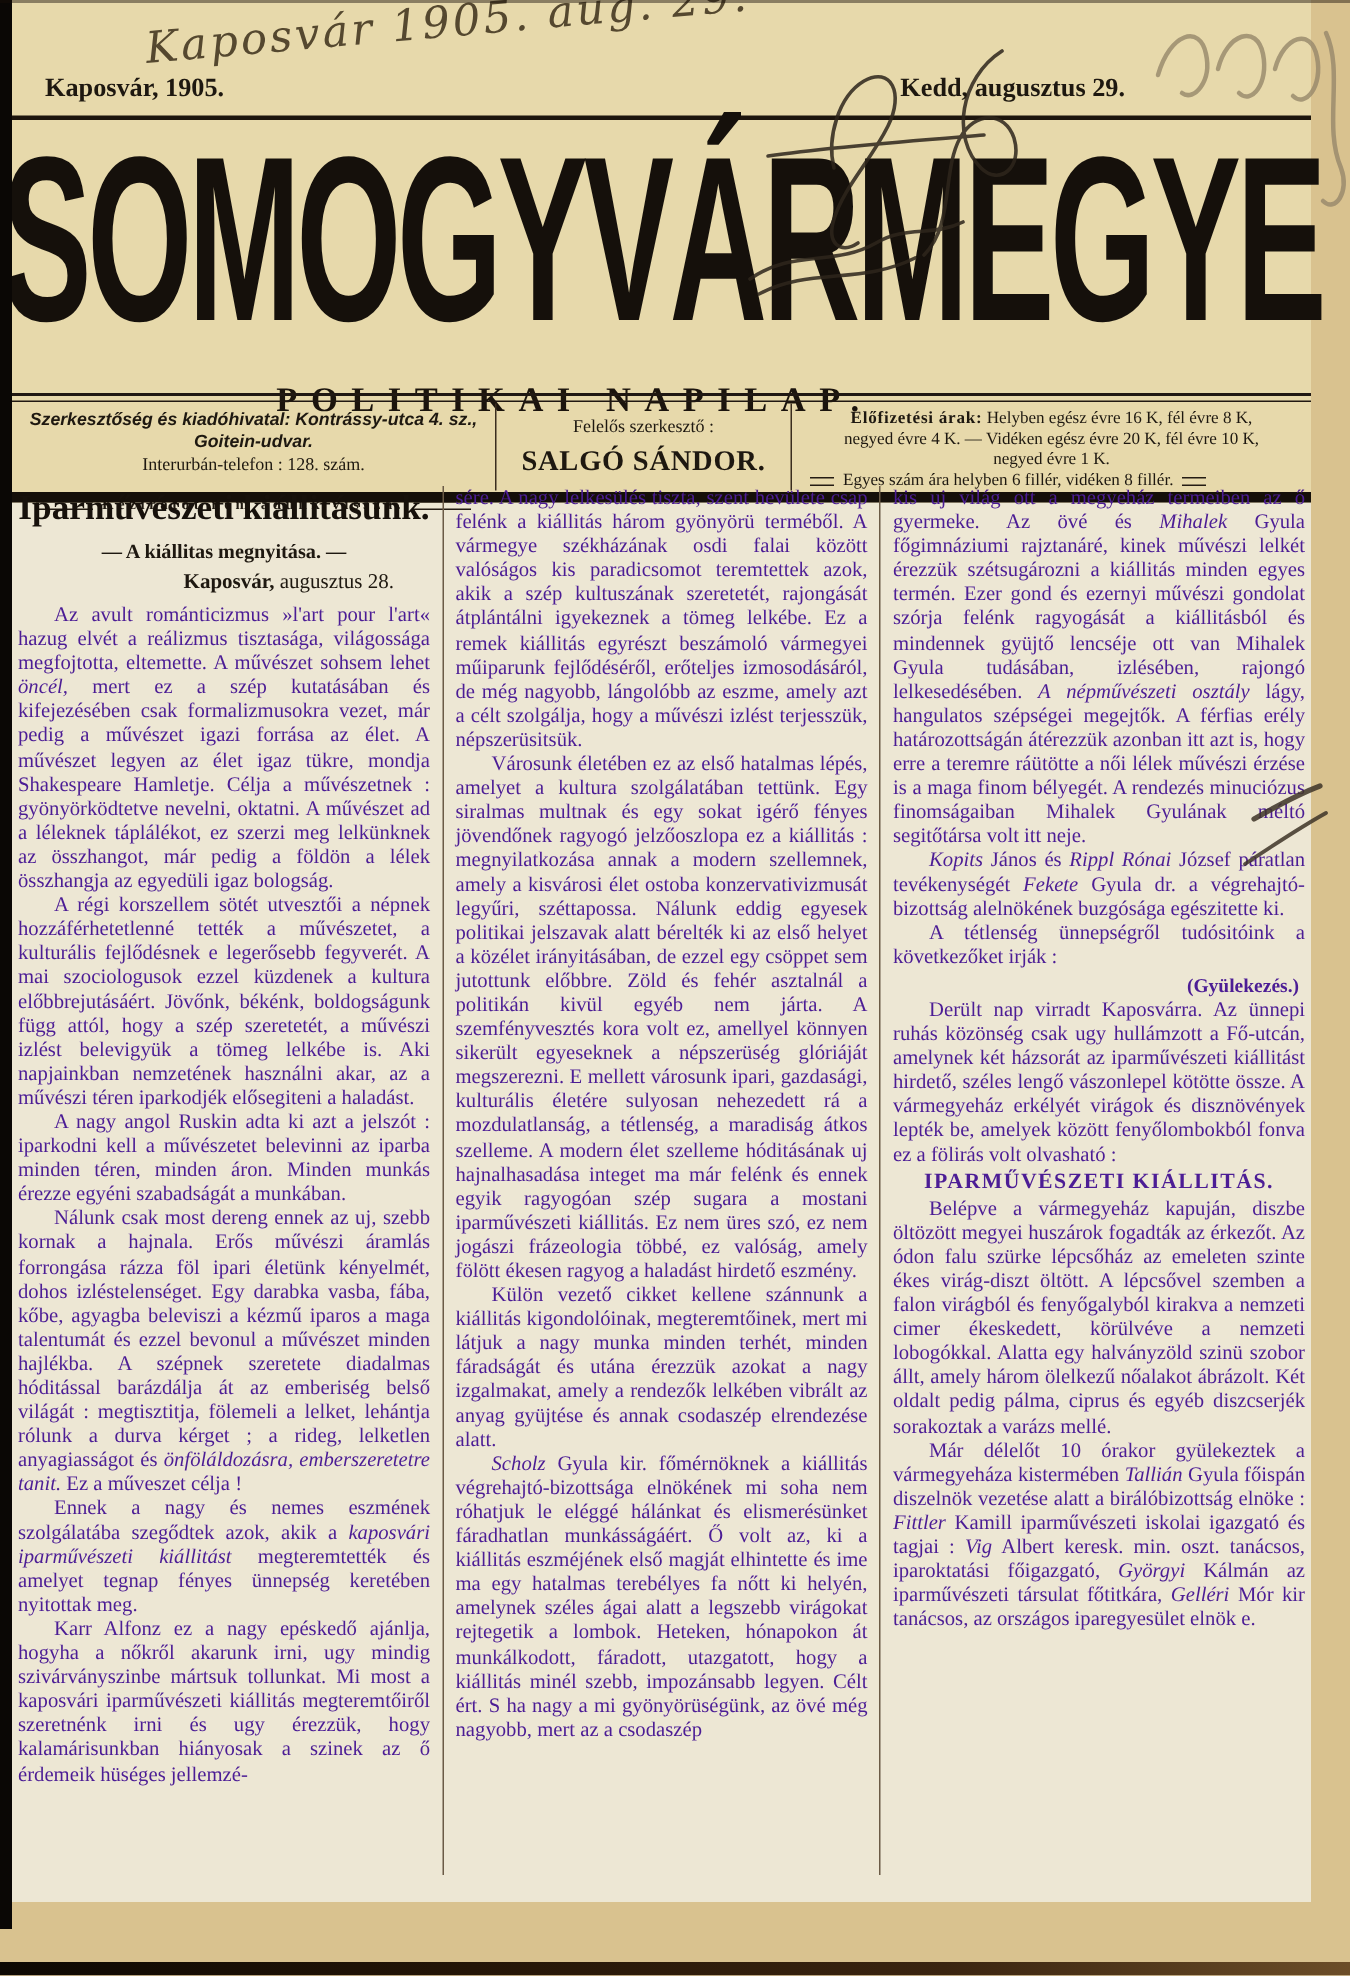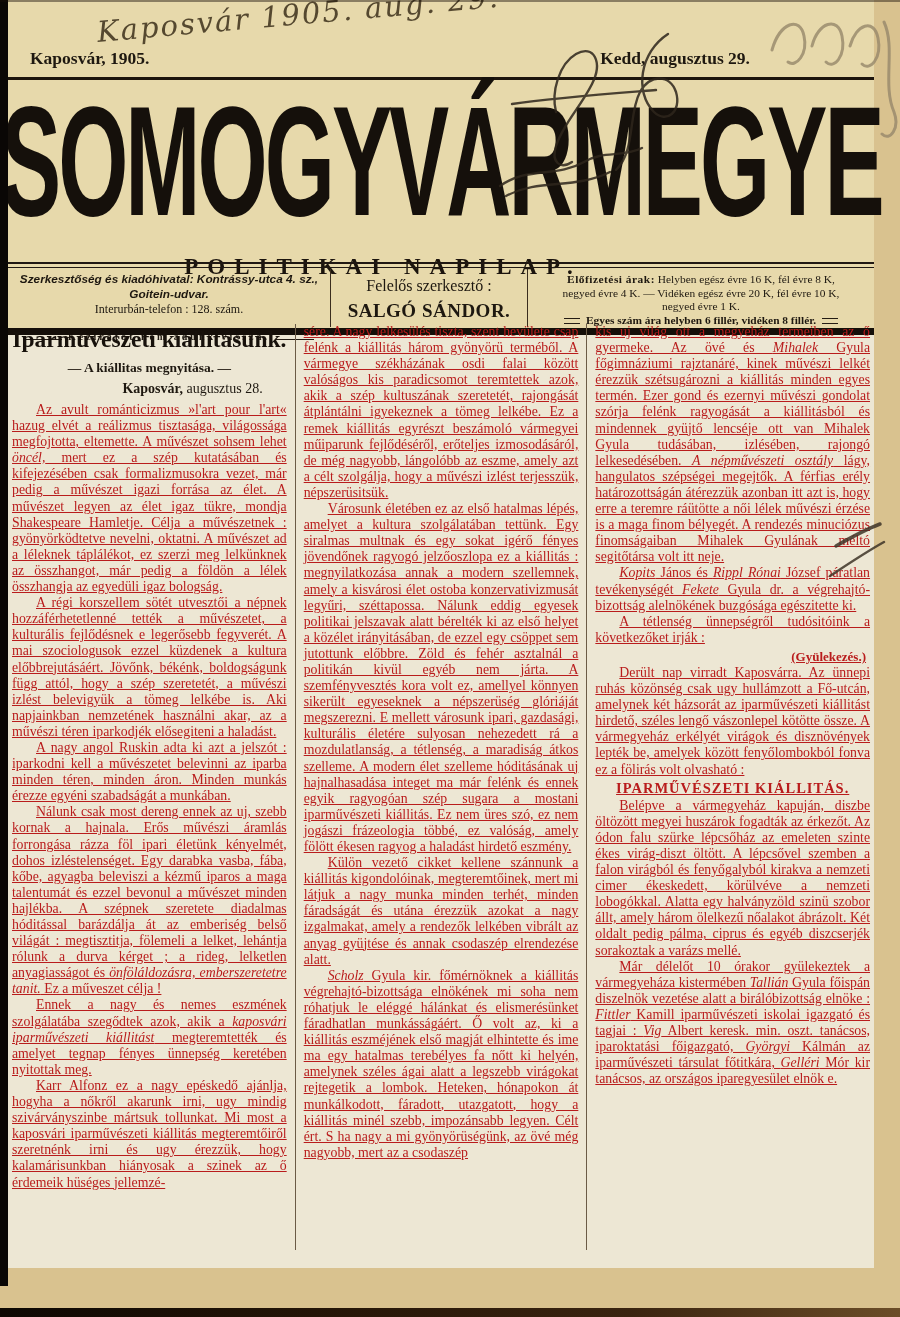--- a/index.html
+++ b/index.html
@@ -34,35 +34,35 @@
   .info-office{width:322px;text-align:center;padding-top:3px;}
   .info-office .l1{font-family:"Liberation Sans",sans-serif;font-weight:bold;font-size:11.8px;line-height:15px;font-style:italic;}
   .info-office .l2{font-size:12px;line-height:15px;}
   .manuscript-line{display:flex;align-items:center;justify-content:center;margin-top:14px;
                    font-weight:bold;font-size:10px;letter-spacing:3px;}
   .dbl-rule{display:inline-block;width:38px;height:4px;margin:0 6px;
             border-top:1px solid #241c13;border-bottom:1px solid #241c13;}
   .dbl-rule.short{width:16px;}
   .info-editor{width:196px;border-left:1px solid #3a2d1e;border-right:1px solid #3a2d1e;
                text-align:center;padding-top:8px;}
-  .info-editor .label{font-size:16px;}
+  .info-editor .label{font-size:12px;}
   .info-editor .name{font-weight:bold;font-size:19px;letter-spacing:.5px;margin-top:5px;}
   .info-prices{flex:1;text-align:center;font-size:11.4px;line-height:13.6px;padding:4px 6px 0;}
   .info-prices b{letter-spacing:.5px;}
-  .info-prices .last{display:flex;align-items:center;justify-content:center;font-weight:bold;}
+  .info-prices .last{display:flex;align-items:center;font-weight:normal;}
   .main-rule{position:absolute;left:8px;top:328px;width:866px;height:7px;background:#150f09;}
   
   .columns{position:absolute;left:8px;top:324px;width:866px;height:926px;
            display:flex;padding:0;overflow:hidden;}
   .col{flex:1;overflow:hidden;padding:0 4px;}
   .col-divider{width:1px;background:#6b5b46;margin:0 4px;}
   .article-title{font-size:23.5px;font-weight:bold;text-align:center;margin:2px 0 7px;color:#17110b;}
   .article-subtitle{font-size:13.5px;font-weight:bold;text-align:center;margin:0 0 5px;}
   .article-dateline{font-size:14px;text-align:right;padding-right:24px;margin:0 0 5px;}
-  .para{margin:0;font-size:13.8px;line-height:16.1px;text-align:justify;text-indent:24px;color:#b91c1c;text-decoration:underline;}
+  .para{margin:0;font-size:13.8px;line-height:16.1px;text-align:justify;text-indent:24px;color:#4c1d95;}
   .para.noindent{text-indent:0;}
   .para.right-bold{text-indent:0;text-align:right;font-weight:bold;font-size:13px;padding-right:4px;margin-top:3px;}
   .para.caps{text-indent:0;text-align:center;font-weight:bold;letter-spacing:1px;font-size:14.5px;margin:2px 0;}
   
   .hand-svg{position:absolute;left:0;top:0;pointer-events:none;}
 </style>
 </head>
 <body>
 
 <div class="page">

